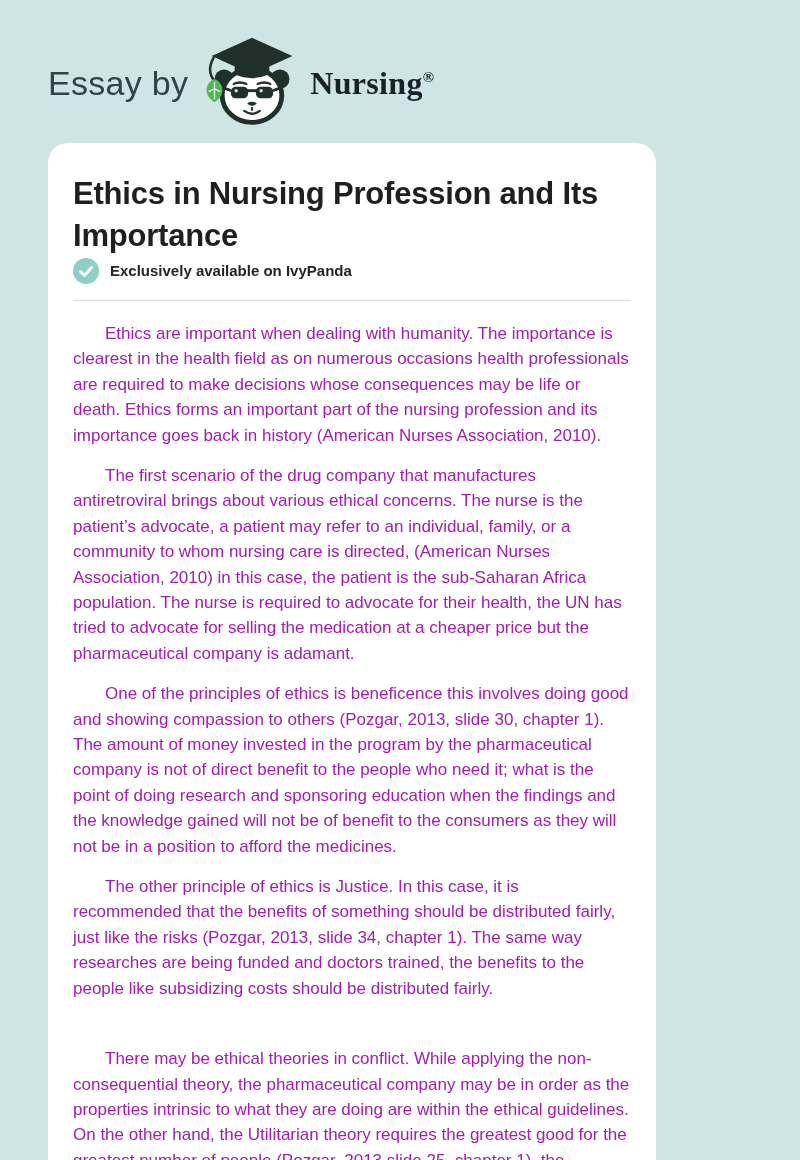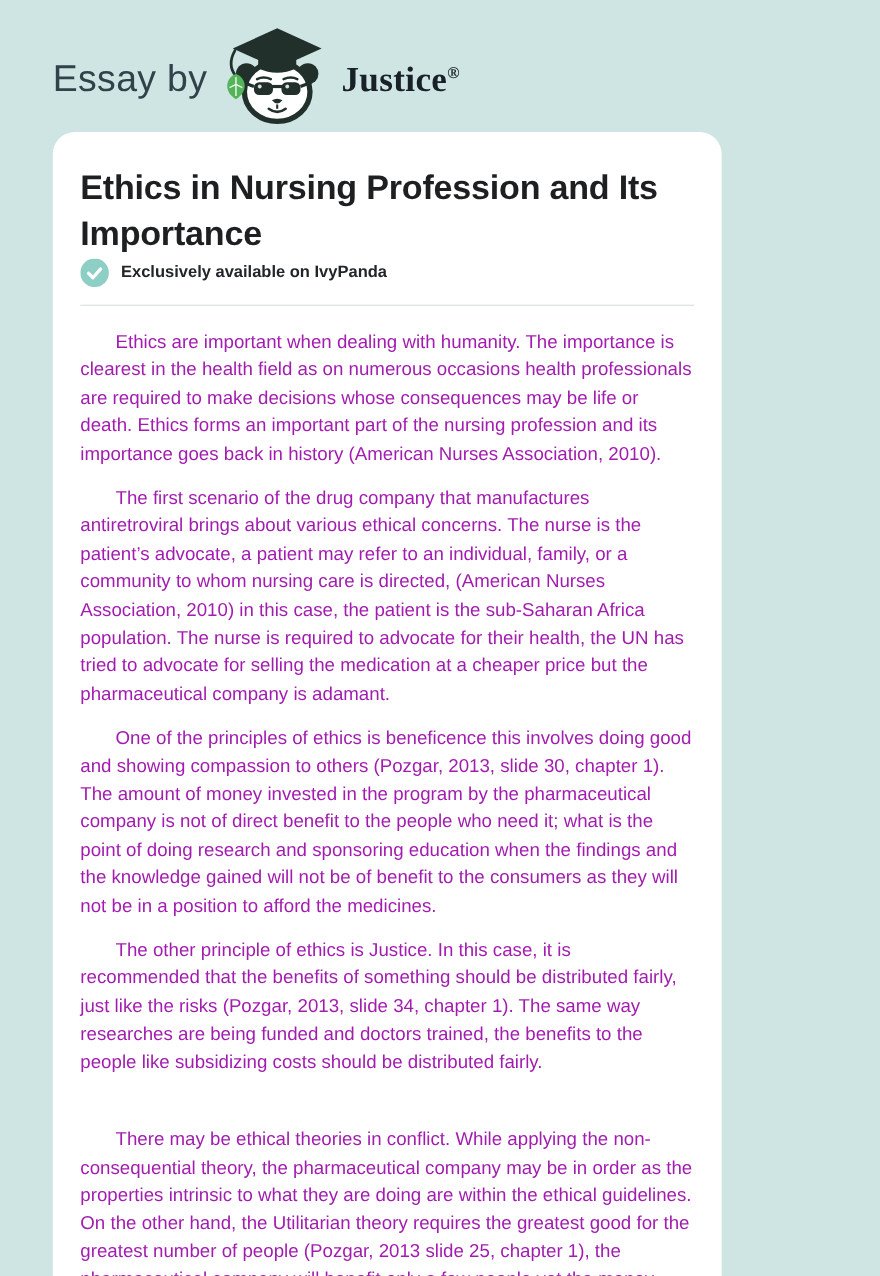--- a/index.html
+++ b/index.html
@@ -8,21 +8,21 @@
     padding: 0;
     width: 800px;
     min-height: 1160px;
     background: #cfe5e3;
     font-family: "Liberation Sans", sans-serif;
   }
   .header {
     display: flex;
     align-items: center;
     padding: 24px 0 0 48px;
-    height: 120px;
+    height: 143px;
   }
   .essay-by {
     font-size: 34px;
     color: #31424b;
     letter-spacing: 0.3px;
   }
   .logo {
     display: flex;
     margin: -4px 8px 0 14px;
   }
@@ -119,21 +119,21 @@
         <line x1="74" y1="57" x2="82" y2="54" stroke="#21302b" stroke-width="3"></line>
         <circle cx="35.5" cy="57" r="1.8" fill="#ffffff" opacity="0.85"></circle>
         <circle cx="61.5" cy="57" r="1.8" fill="#ffffff" opacity="0.85"></circle>
 
         <path d="M47,70 Q52,67 57,70 Q52,76 47,70 Z" fill="#21302b"></path>
         <line x1="52" y1="74" x2="52" y2="78" stroke="#21302b" stroke-width="2"></line>
         <path d="M44,78 Q52,84 60,78" stroke="#21302b" stroke-width="2.4" fill="none" stroke-linecap="round"></path>
       </svg>
     </span>
 
-    <span class="brand"><span>Justice</span><span class="reg">®</span></span>
+    <span class="brand"><span>Nursing</span><span class="reg">®</span></span>
   </header>
 
   <main class="card">
     <h1 class="title">Ethics in Nursing Profession and Its Importance</h1>
 
     <div class="badge">
       <span class="badge-circle">
         <svg width="26" height="26" viewBox="0 0 26 26" xmlns="http://www.w3.org/2000/svg">
           <circle cx="13" cy="13" r="13" fill="#8ecfc5"></circle>
           <path d="M7.5,13.5 L11.5,17.5 L18.5,9.5" stroke="#ffffff" stroke-width="3" fill="none" stroke-linecap="round" stroke-linejoin="round"></path>

